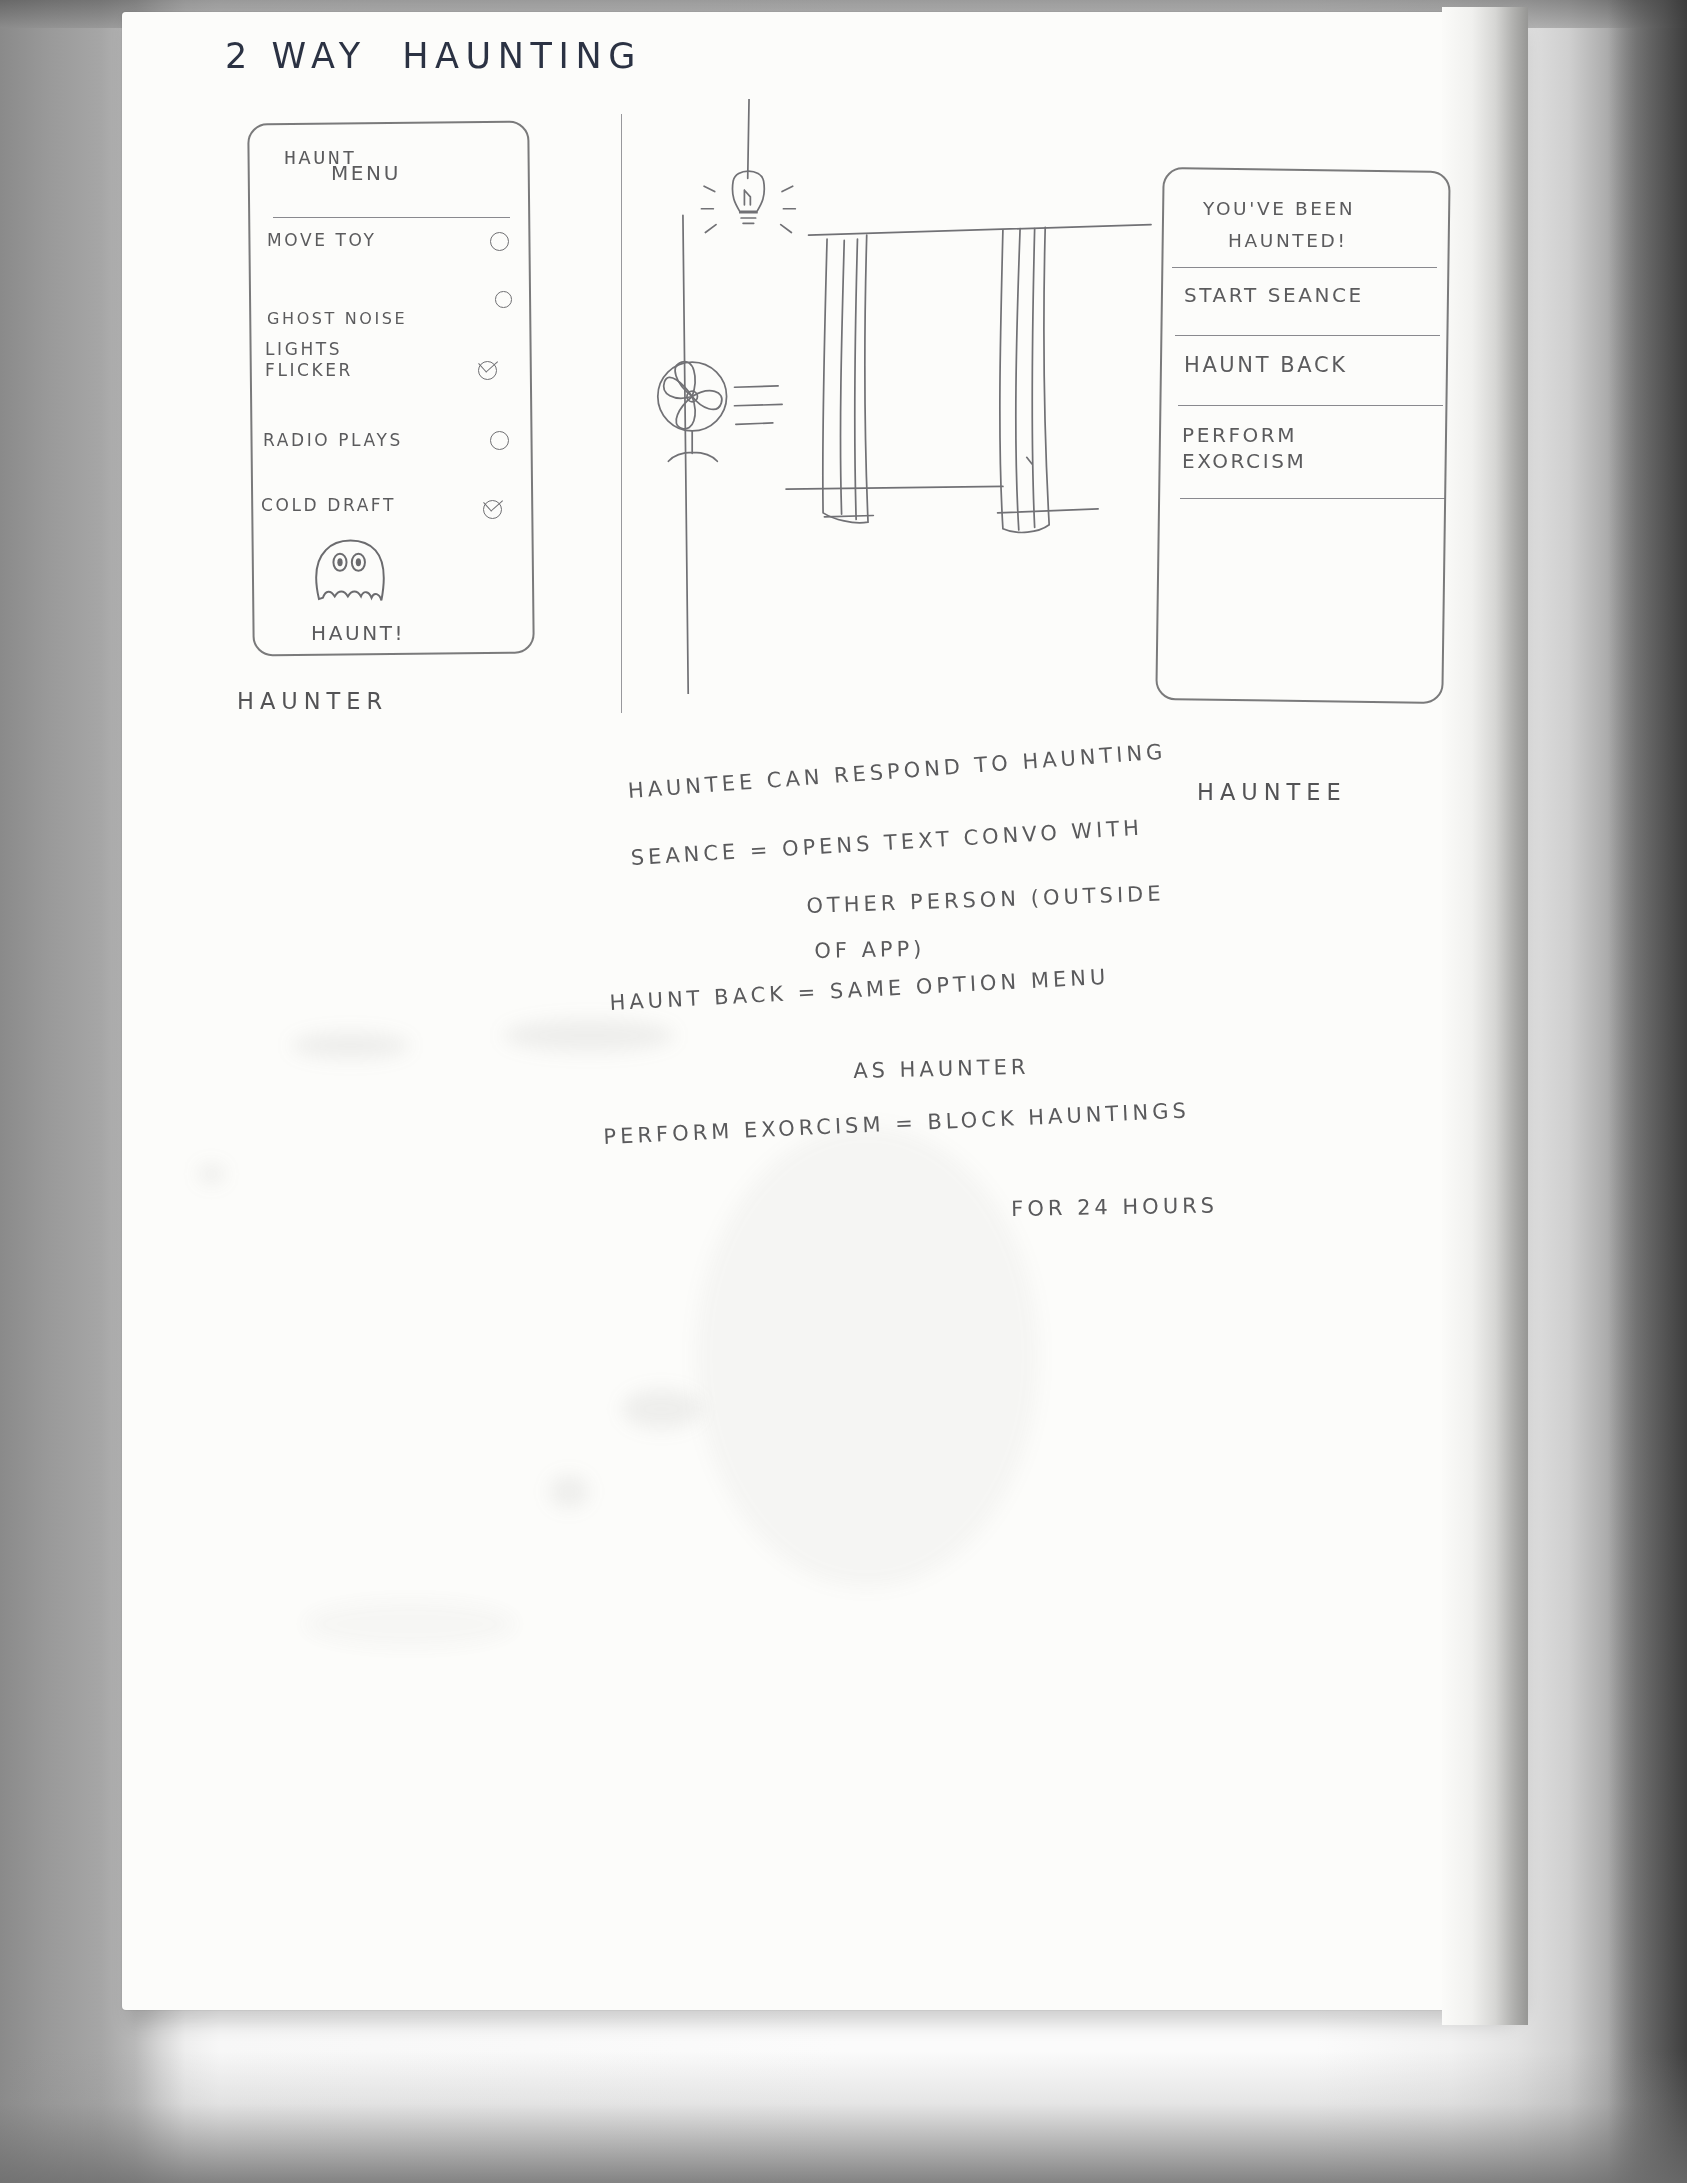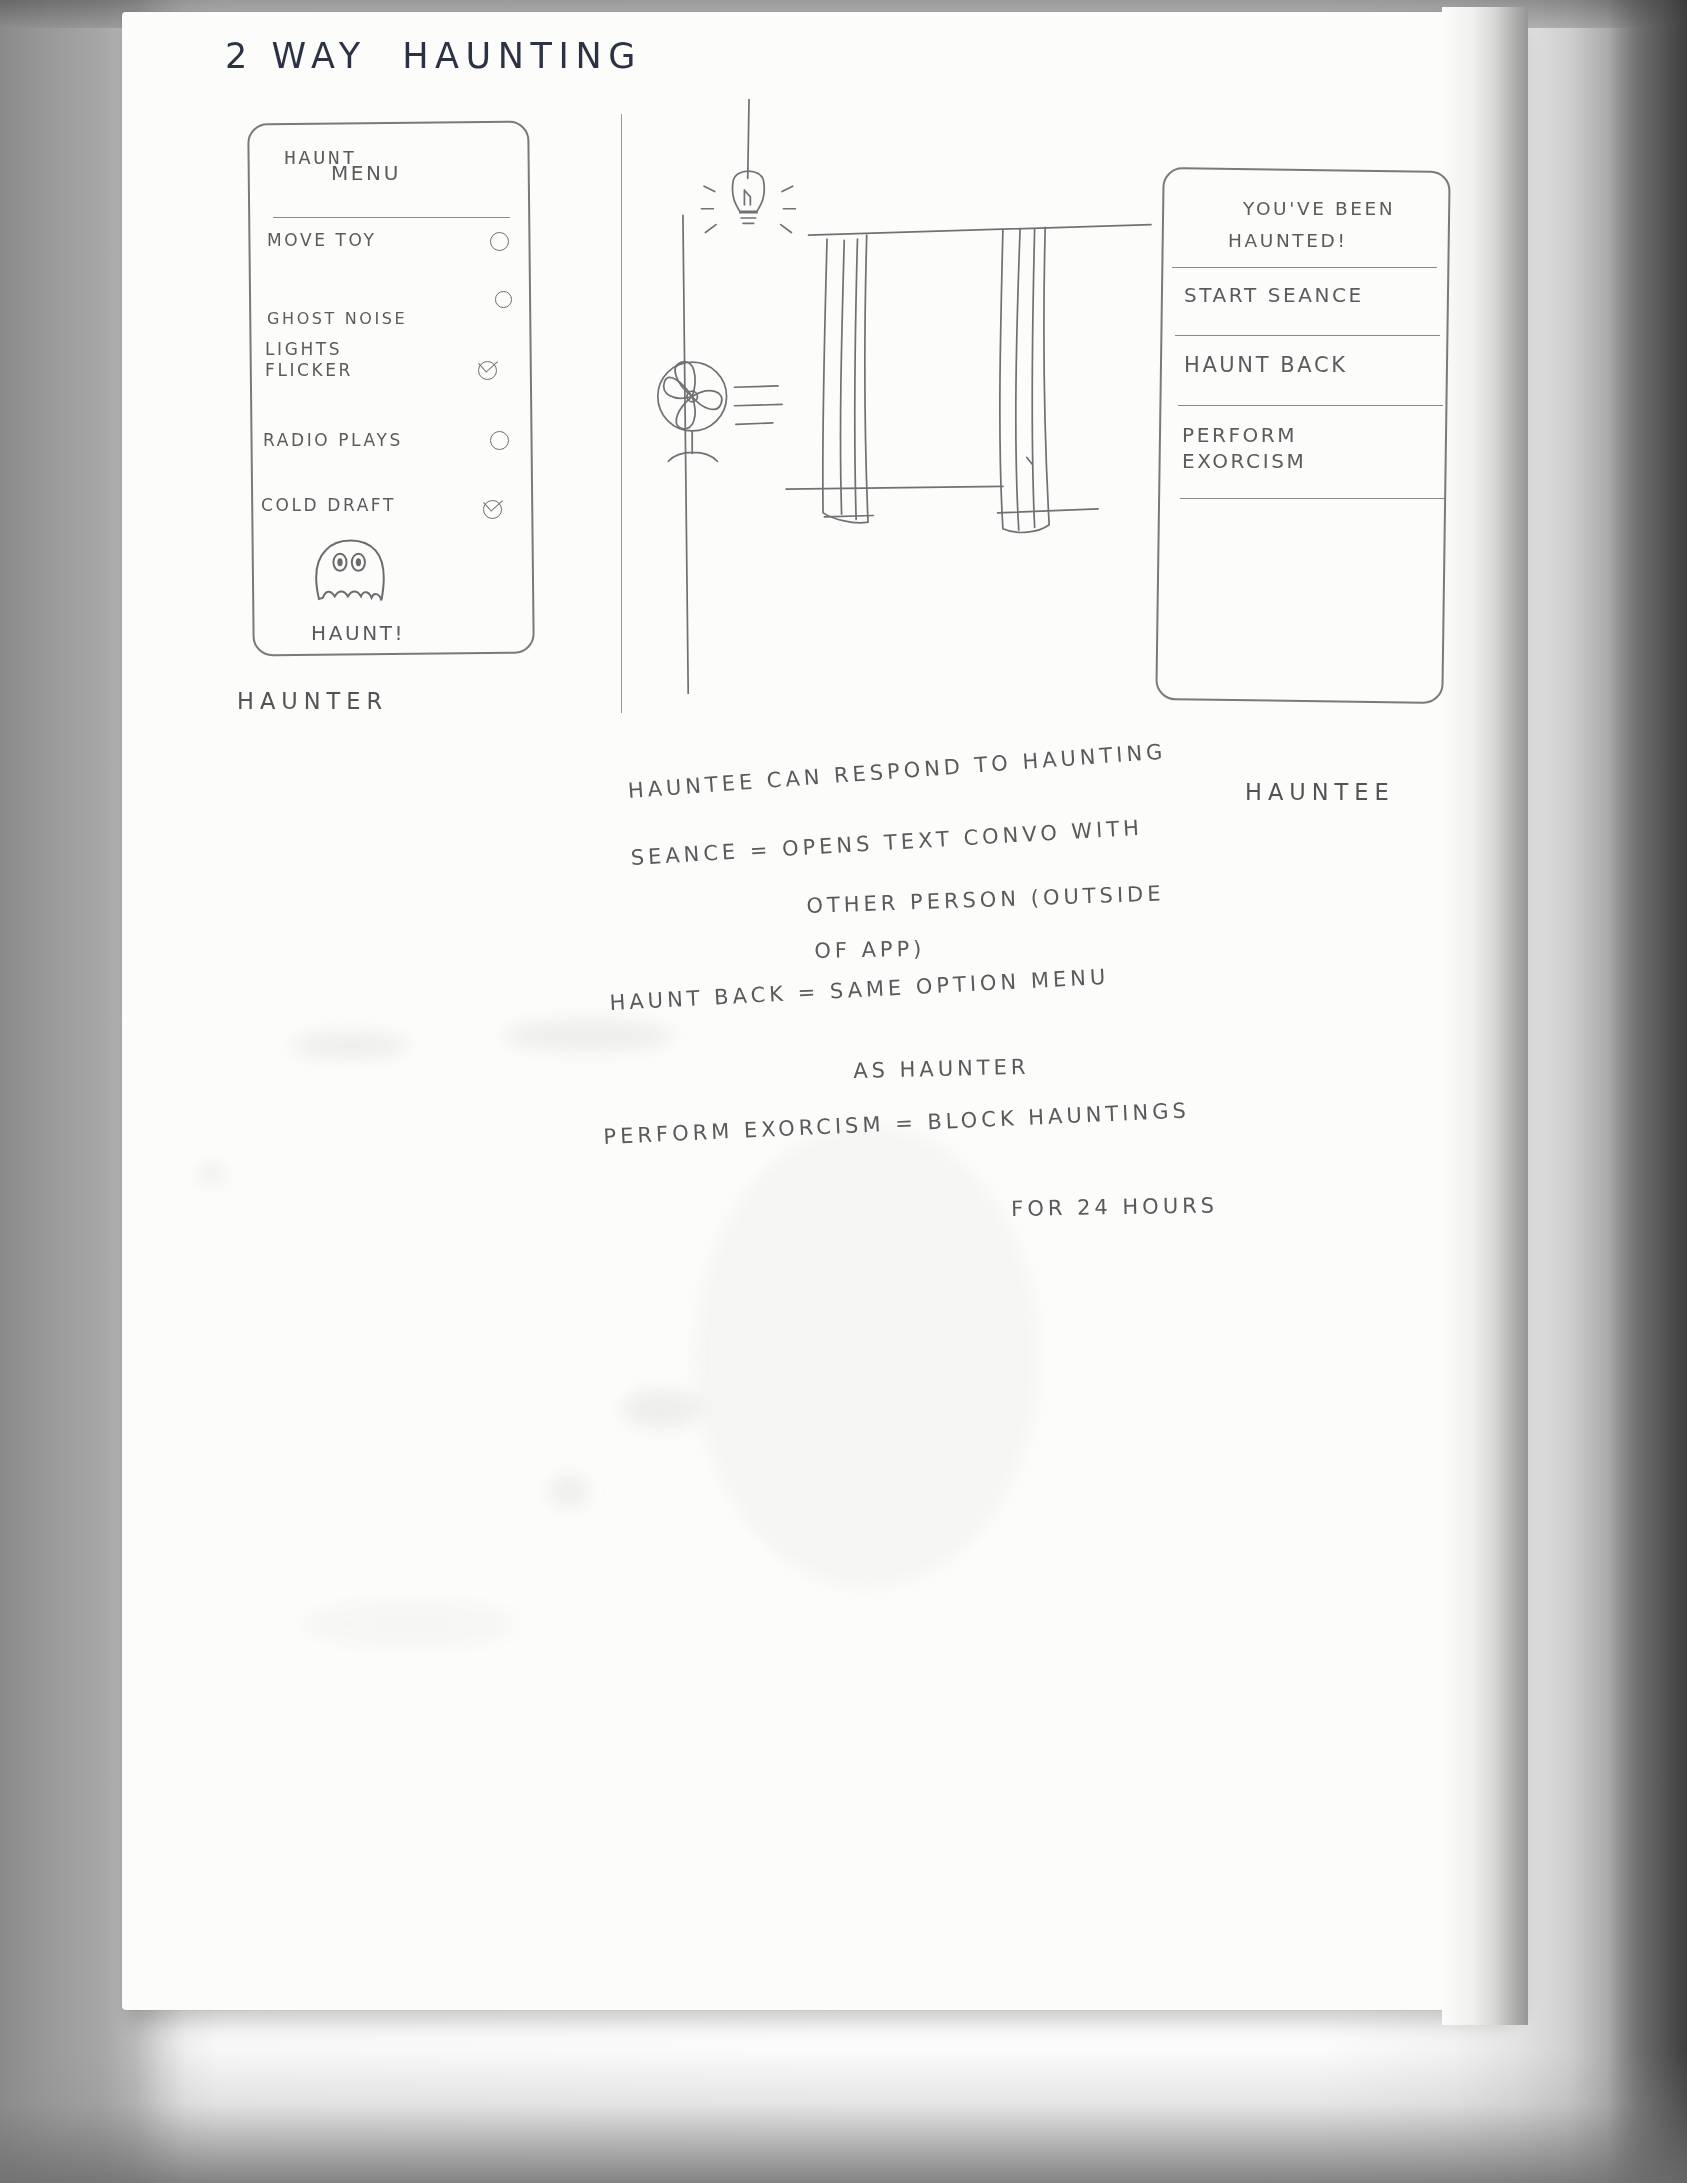--- a/index.html
+++ b/index.html
@@ -282,35 +282,35 @@
       <circle cx="86" cy="450" r="8"></circle>
       <path d="M86 502 L86 536 M50 548 C66 530 108 530 124 548"></path>
     </g>
 
     <path d="M150 436 L216 434 M150 464 L222 462 M152 492 L208 490"></path>
   </g>
 </svg>
 
 <div class="phone" id="phone-hauntee"></div>
 
-<div class="menu-label" style="left:1203px; top:198px; font-size:18.5px;margin-left:40px;">YOU'VE BEEN</div>
+<div class="menu-label" style="left:1203px; top:198px; font-size:18.5px;">YOU'VE BEEN</div>
 <div class="menu-label" style="left:1228px; top:230px; font-size:18.5px;">HAUNTED!</div>
 <div class="rule" style="left:1172px; top:267px; width:265px;"></div>
 
 <div class="menu-label" style="left:1184px; top:283px; font-size:20px;">START SEANCE</div>
 <div class="rule" style="left:1175px; top:335px; width:265px;"></div>
 
 <div class="menu-label" style="left:1184px; top:353px; font-size:21px;">HAUNT BACK</div>
 <div class="rule" style="left:1178px; top:405px; width:265px;"></div>
 
 <div class="menu-label" style="left:1182px; top:422px; font-size:20px; line-height:1.3;">PERFORM
 EXORCISM</div>
 <div class="rule" style="left:1180px; top:498px; width:265px;"></div>
 
-<div class="caption" style="left:1197px; top:779px;margin-left:48px;">HAUNTEE</div>
+<div class="caption" style="left:1197px; top:779px;">HAUNTEE</div>
 
 <div class="note" style="left:627px; top:779px; transform:rotate(-4.2deg); transform-origin:left top;">HAUNTEE CAN RESPOND TO HAUNTING</div>
 <div class="note" style="left:630px; top:846px; transform:rotate(-3.4deg); transform-origin:left top;">SEANCE = OPENS TEXT CONVO WITH</div>
 <div class="note" style="left:806px; top:894px; transform:rotate(-2deg); transform-origin:left top;">OTHER PERSON (OUTSIDE</div>
 <div class="note" style="left:814px; top:939px; transform:rotate(-1.2deg); transform-origin:left top;">OF APP)</div>
 
 <div class="note" style="left:609px; top:991px; transform:rotate(-3deg); transform-origin:left top;">HAUNT BACK = SAME OPTION MENU</div>
 <div class="note" style="left:853px; top:1059px; transform:rotate(-1.4deg); transform-origin:left top;">AS HAUNTER</div>
 
 <div class="note" style="left:603px; top:1125px; transform:rotate(-2.6deg); transform-origin:left top;">PERFORM EXORCISM = BLOCK HAUNTINGS</div>

